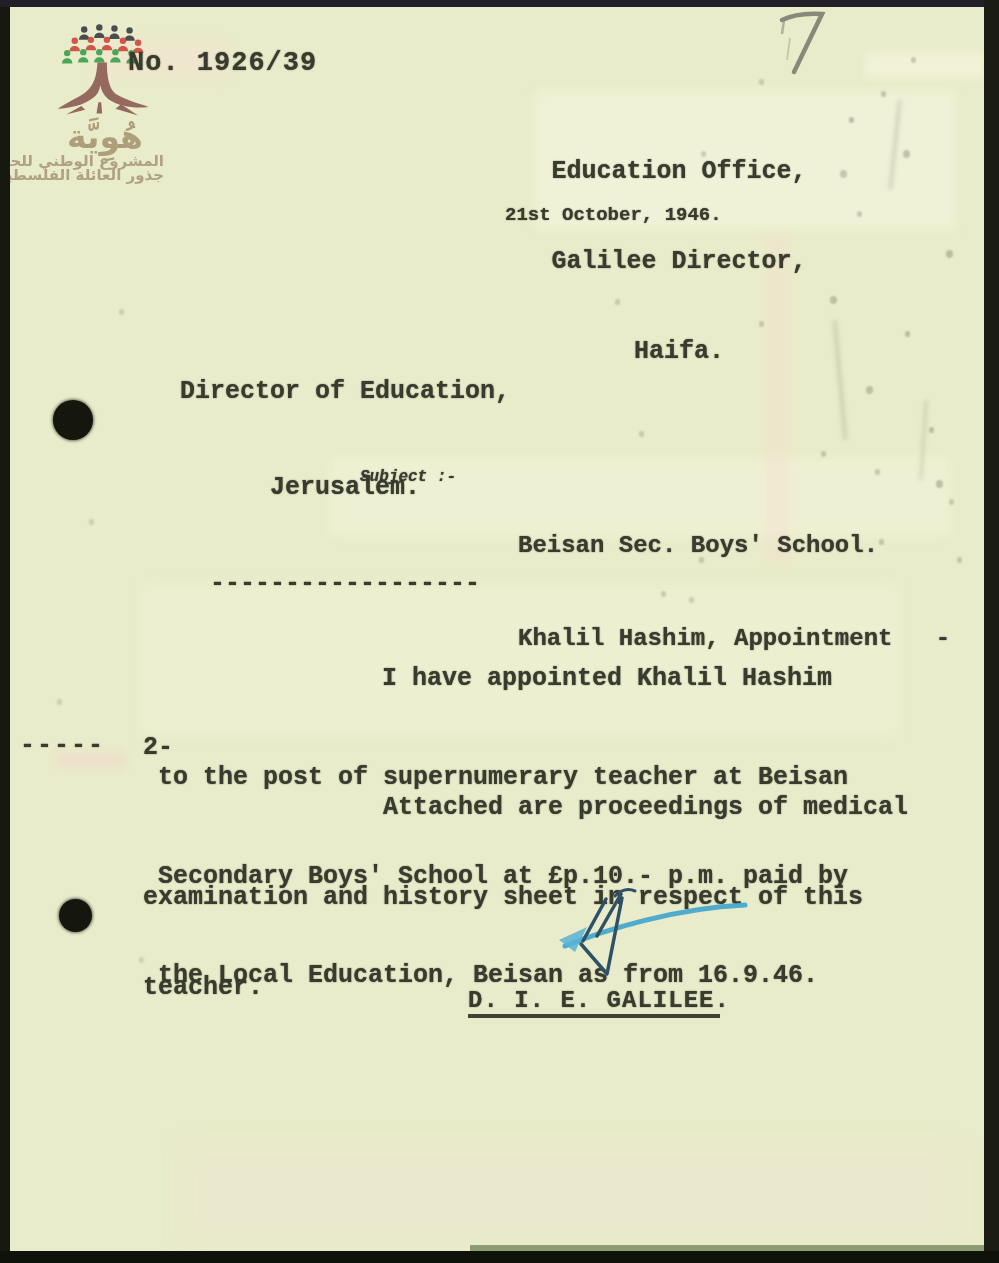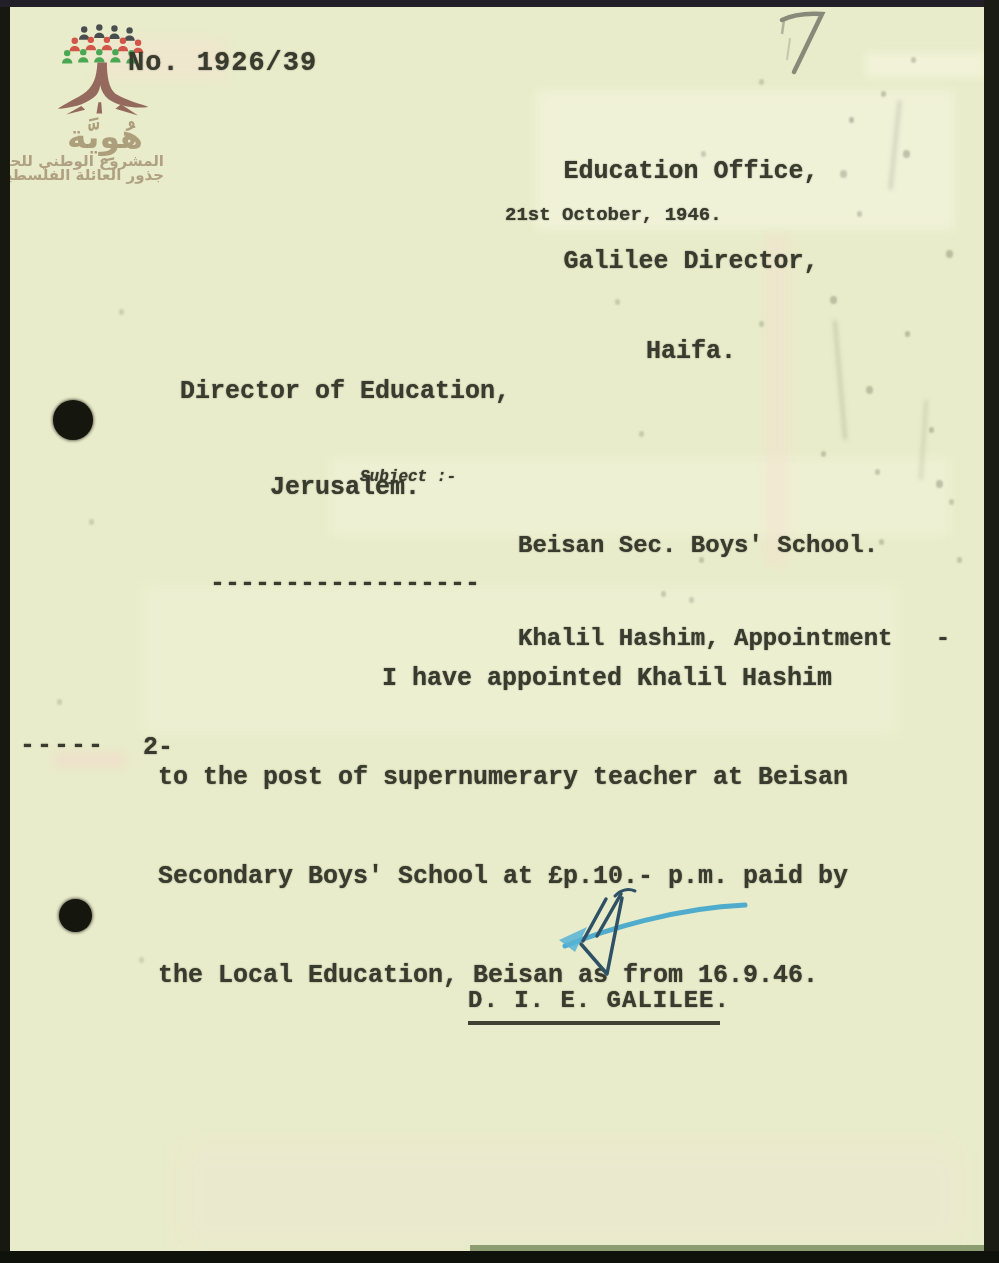--- a/index.html
+++ b/index.html
@@ -71,35 +71,35 @@
   .arabic-title{
     font-family:"DejaVu Sans",sans-serif;font-size:33px;font-weight:700;
     color:rgba(162,146,110,.85);line-height:34px;direction:rtl;
   }
   .arabic-sub{
     font-family:"DejaVu Sans",sans-serif;font-size:15px;font-weight:700;
     color:rgba(168,153,122,.9);line-height:14px;direction:rtl;white-space:nowrap;
   }
   
   .ref-no{left:128px;top:48px;font-size:27px;letter-spacing:1px;}
-  .letterhead{left:548px;top:97px;width:262px;text-align:center;font-size:25px;line-height:30px;margin-left:12px;}
+  .letterhead{left:548px;top:97px;width:262px;text-align:center;font-size:25px;line-height:30px;}
   .date-line{left:505px;top:204px;font-size:19px;}
   .recipient{left:178px;top:312px;width:334px;text-align:center;font-size:25px;line-height:32px;}
   .recipient-rule{letter-spacing:0px;font-weight:700;}
   .subject-label{left:360px;top:468px;font-size:16px;font-style:italic;}
   .subject-content{left:518px;top:468px;font-size:24px;line-height:31px;}
   .para1{left:158px;top:596px;font-size:25px;line-height:33px;}
   .para1 .line:first-child{margin-left:224px;}
   .margin-dashes{left:20px;top:731px;font-size:25px;letter-spacing:2px;}
   .para2-number{left:143px;top:733px;font-size:25px;}
   .para2{left:143px;top:733px;font-size:25px;line-height:30px;}
   .para2 .line:first-child{margin-left:240px;}
   .signature-svg{left:545px;top:878px;}
   .signed-by{left:468px;top:987px;width:252px;text-align:center;font-size:24px;
-    letter-spacing:1px;padding-bottom:7px;border-bottom:4px solid rgba(35,36,26,.85);}
+    letter-spacing:1px;border-bottom:4px solid rgba(35,36,26,.85);}
   
   .page-num-svg{left:776px;top:8px;}
   
   .hole{position:absolute;border-radius:50%;background:#15160e;box-shadow:0 0 3px 1px rgba(21,22,14,.6);}
   .hole1{left:53px;top:400px;width:40px;height:40px;}
   .hole2{left:59px;top:899px;width:33px;height:33px;}
 </style>
 </head>
 <body>
 
@@ -201,20 +201,25 @@
 
   <div class="abs typed para1">
     <div class="line">I have appointed Khalil Hashim</div>
     <div class="line">to the post of supernumerary teacher at Beisan</div>
     <div class="line">Secondary Boys' School at £p.10.- p.m. paid by</div>
     <div class="line">the Local Education, Beisan as from 16.9.46.</div>
   </div>
 
   <div class="abs typed margin-dashes">-----</div>
   <div class="abs typed para2-number">2-</div>
+  <div class="abs typed para2">
+    <div class="line">Attached are proceedings of medical</div>
+    <div class="line">examination and history sheet in respect of this</div>
+    <div class="line">teacher.</div>
+  </div>
 
   <svg class="abs signature-svg" width="215" height="105" viewBox="0 0 215 105">
     <path d="M20,68 C60,52 130,30 200,27" fill="none" stroke="#3fa5cc" stroke-width="5" stroke-linecap="round" opacity="0.9"></path>
     <path d="M14,62 L42,49 L30,74 Z" fill="#57b4d6" opacity="0.85"></path>
     <path d="M52,58 L76,16" fill="none" stroke="#2f5166" stroke-width="3.5" stroke-linecap="round"></path>
     <path d="M38,63 L61,21" fill="none" stroke="#2f5166" stroke-width="3.5" stroke-linecap="round"></path>
     <path d="M36,66 L62,96 L77,20" fill="none" stroke="#2f5166" stroke-width="3.5" stroke-linejoin="round" stroke-linecap="round"></path>
     <path d="M70,18 C75,12 83,10 90,13" fill="none" stroke="#2f5166" stroke-width="3" stroke-linecap="round"></path>
   </svg>
 

